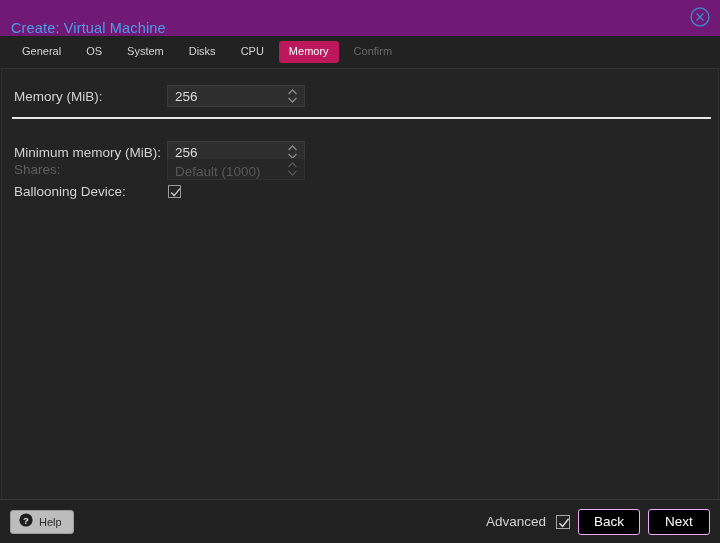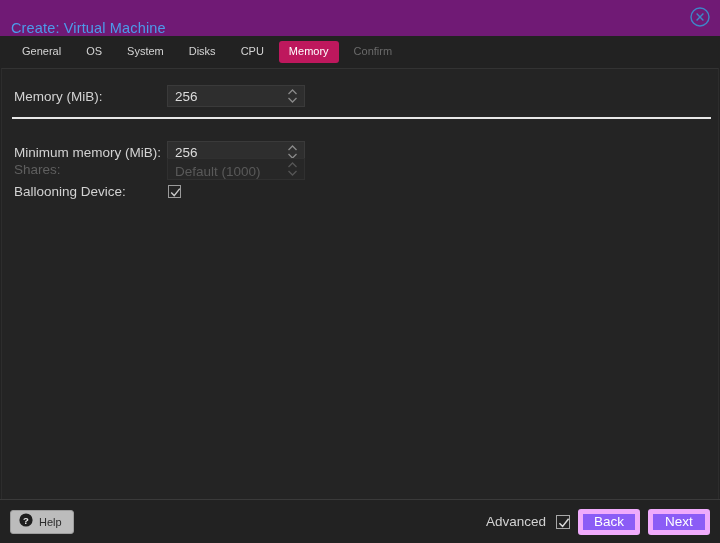--- a/index.html
+++ b/index.html
@@ -228,22 +228,22 @@
     height: 14px;
     border: 1px solid #a8a8a8;
     background: #222222;
     box-sizing: border-box;
     position: relative;
     cursor: pointer;
   }
   .adv-checkbox svg { position: absolute; left: -1px; top: -1px; }
 
   .nav-btn {
-    background: #8b5cf6;
-    border: 5px solid #f0abfc;
+    background: #000000;
+    border: 1px solid #f0abfc;
     border-radius: 3px;
     color: #ffffff;
     font-size: 13.5px;
     height: 26px;
     min-width: 62px;
     display: flex;
     align-items: center;
     justify-content: center;
     cursor: pointer;
     box-sizing: border-box;

